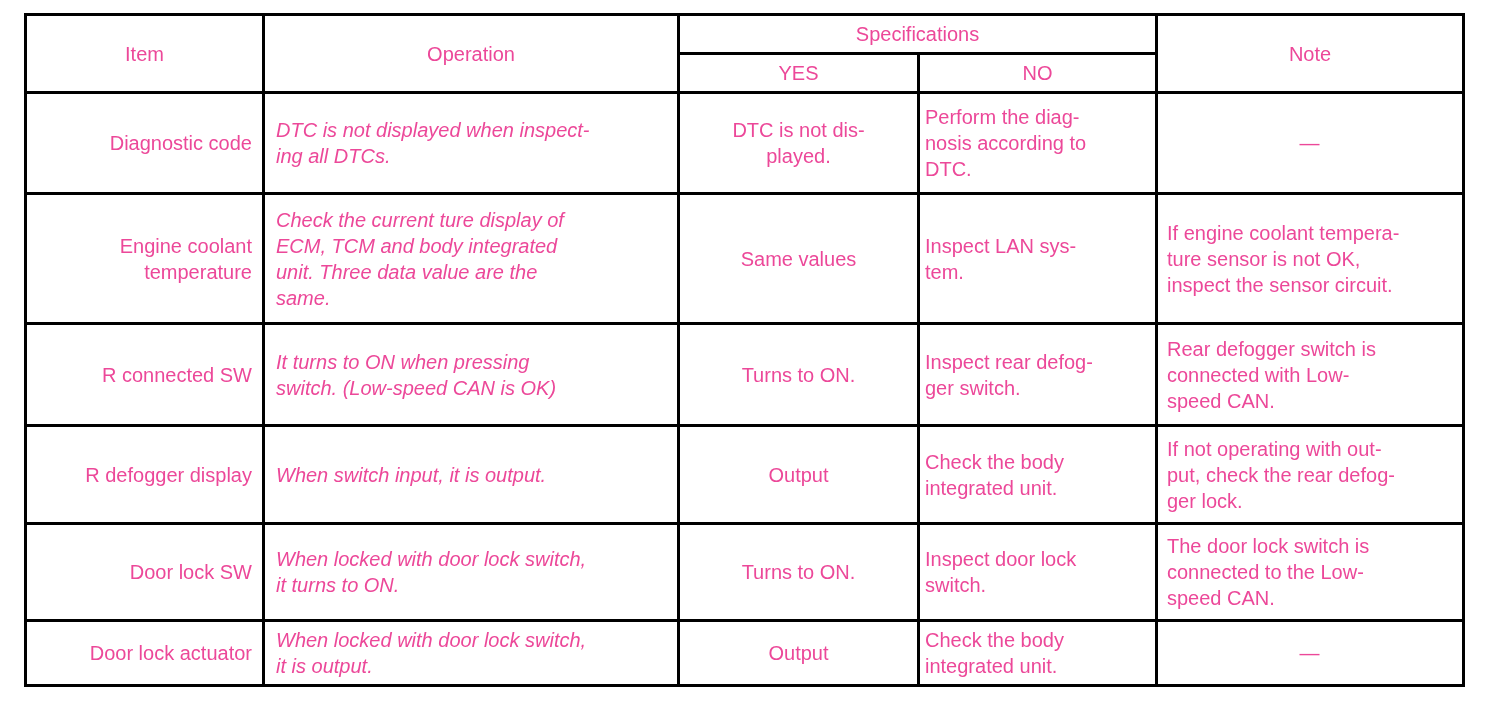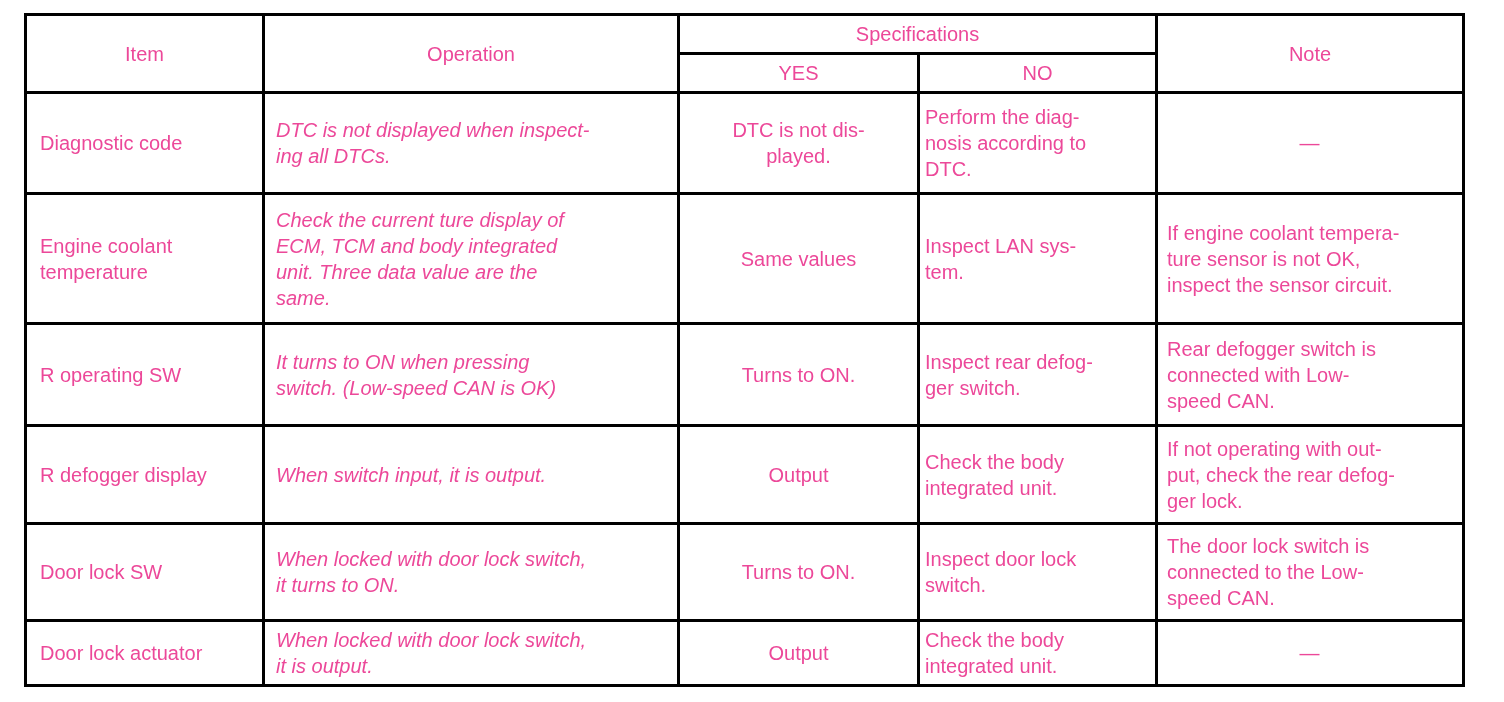--- a/index.html
+++ b/index.html
@@ -35,21 +35,21 @@
   }
   .spec-table th { text-align: center; }
   tr.hr1 { height: 37px; }
   tr.hr2 { height: 36px; }
   tr.r1 { height: 101px; }
   tr.r2 { height: 130px; }
   tr.r3 { height: 102px; }
   tr.r4 { height: 98px; }
   tr.r5 { height: 97px; }
   tr.r6 { height: 49px; }
-  td.col-item    { text-align: left; padding-left: 13px; }
+  td.col-item    { text-align: right; padding-left: 13px; }
   td.col-op      { text-align: left; padding-left: 11px; font-style: italic; }
   td.col-yes     { text-align: center; }
   td.col-no      { text-align: left; padding-left: 5px; }
   td.col-note    { text-align: left; padding-left: 9px; }
   td.center      { text-align: center; }
 </style>
 </head>
 <body>
 
 <div class="doc-wrap">
@@ -94,21 +94,21 @@
 same.</td>
         <td class="col-yes">Same values</td>
         <td class="col-no">Inspect LAN sys-
 tem.</td>
         <td class="col-note">If engine coolant tempera-
 ture sensor is not OK,
 inspect the sensor circuit.</td>
       </tr>
 
       <tr class="r3">
-        <td class="col-item">R operating SW</td>
+        <td class="col-item">R connected SW</td>
         <td class="col-op">It turns to ON when pressing
 switch. (Low-speed CAN is OK)</td>
         <td class="col-yes">Turns to ON.</td>
         <td class="col-no">Inspect rear defog-
 ger switch.</td>
         <td class="col-note">Rear defogger switch is
 connected with Low-
 speed CAN.</td>
       </tr>
 

